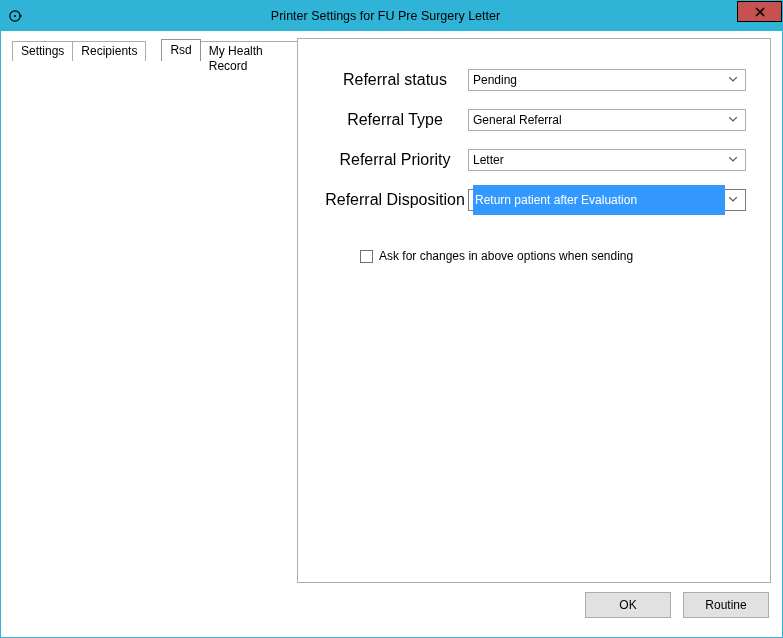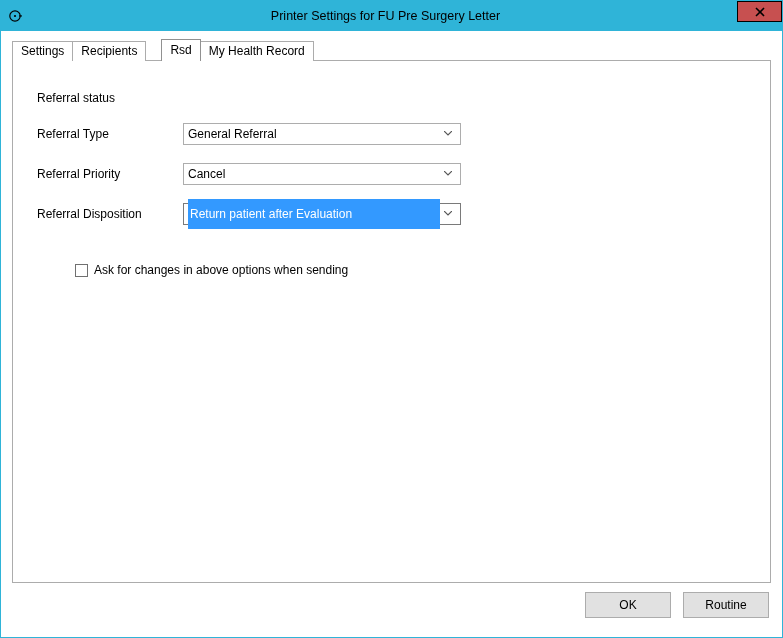--- a/index.html
+++ b/index.html
@@ -43,21 +43,21 @@
   }
   .titlebar .close-btn svg { display: block; }
 
   .client {
     flex: 1;
     background: #fff;
     padding: 8px 11px 10px 11px;
     display: flex; flex-direction: column;
   }
 
-  .tabs-wrap { flex: 1; display: flex; flex-direction: column; }
+  .tabs-wrap { flex: 1; display: flex; flex-direction: row; }
 
   .tab-strip {
     display: flex;
     align-items: flex-end;
     height: 22px;
     padding-left: 0;
     position: relative;
     z-index: 2;
   }
   .tab {
@@ -98,21 +98,22 @@
   }
 
   .form-row {
     display: flex;
     align-items: center;
     margin-bottom: 18px;
   }
   .form-row .label {
     width: 146px;
     color: #000;
-    font-size: 12px;
+    font-size: 16px;
+    text-align: center;
   }
   .select {
     width: 278px;
     height: 22px;
     border: 1px solid #adadad;
     background: #fff;
     display: flex; align-items: center;
     padding: 0 4px 0 4px;
     position: relative;
     font-size: 12px;
@@ -191,38 +192,46 @@
         <div class="tab">Settings</div>
         <div class="tab">Recipients</div>
         <div class="tab active">Rsd</div>
         <div class="tab">My Health Record</div>
       </div>
 
       <div class="tab-panel">
 
         <div class="form-row">
           <div class="label">Referral status</div>
+          <div class="select">
+            <span class="value">Pending</span>
+            <span class="chev">
+              <svg width="8" height="6" viewBox="0 0 8 6">
+                  <path d="M0 0 L4 4 L8 0" fill="none" stroke="#555" stroke-width="1.2"></path>
+                </svg>
+            </span>
+          </div>
         </div>
 
         <div class="form-row">
           <div class="label">Referral Type</div>
           <div class="select">
             <span class="value">General Referral</span>
             <span class="chev">
               <svg width="8" height="6" viewBox="0 0 8 6">
                   <path d="M0 0 L4 4 L8 0" fill="none" stroke="#555" stroke-width="1.2"></path>
                 </svg>
             </span>
           </div>
         </div>
 
         <div class="form-row">
           <div class="label">Referral Priority</div>
           <div class="select">
-            <span class="value">Cancel</span>
+            <span class="value">Letter</span>
             <span class="chev">
               <svg width="8" height="6" viewBox="0 0 8 6">
                   <path d="M0 0 L4 4 L8 0" fill="none" stroke="#555" stroke-width="1.2"></path>
                 </svg>
             </span>
           </div>
         </div>
 
         <div class="form-row">
           <div class="label">Referral Disposition</div>

